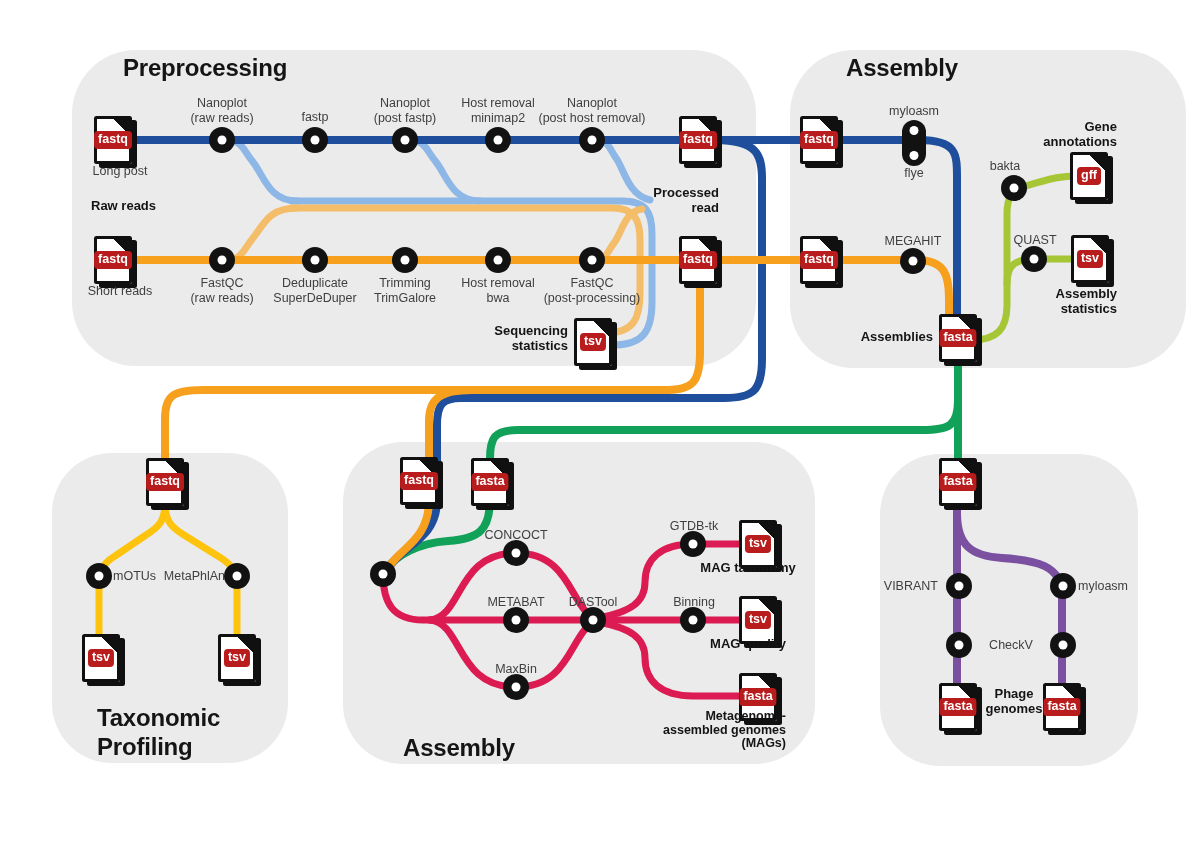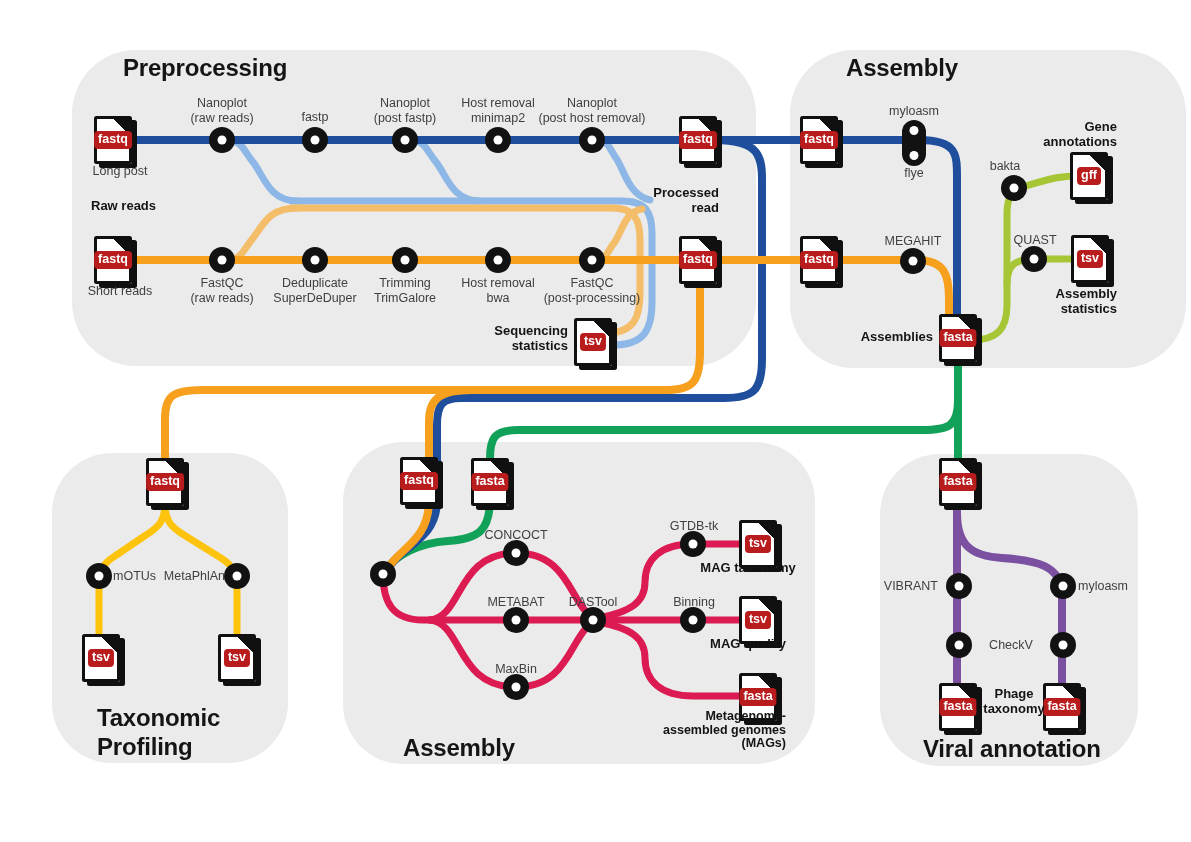--- a/index.html
+++ b/index.html
@@ -110,21 +110,20 @@
     <path class="p w8 orange" d="M 113 260 L 916 260 C 945 260 949 275 949 299 L 949 324"></path>
     <path class="p w8 orange" d="M 700 283 L 700 352 C 700 384 692 390 663 390 L 203 390 C 171 390 165 397 165 419 L 165 460"></path>
     <path class="p w8 orange" d="M 472 390 C 440 390 429 399 429 421 L 429 500 C 429 543 396 549 386 572"></path>
   </svg>
 
   <div class="title" style="left:123px;top:53px">Preprocessing</div>
   <div class="title" style="left:846px;top:53px">Assembly</div>
   <div class="title" style="left:97px;top:703px">Taxonomic
 Profiling</div>
   <div class="title" style="left:403px;top:733px">Assembly</div>
-  <div class="title" style="left:923px;top:734px">Viral annotation</div>
 
   <div class="file" style="left:113px;top:140px">
     <span class="pg"></span>
     <span class="tag">fastq</span>
   </div>
   <div class="lbl c" style="left:120px;top:164px">Long post</div>
   <div class="file" style="left:113px;top:260px">
     <span class="pg"></span>
     <span class="tag">fastq</span>
   </div>
@@ -288,15 +287,15 @@
   <div class="lbl c" style="left:1011px;top:638px">CheckV</div>
   <div class="file" style="left:958px;top:707px">
     <span class="pg"></span>
     <span class="tag">fasta</span>
   </div>
   <div class="file" style="left:1062px;top:707px">
     <span class="pg"></span>
     <span class="tag">fasta</span>
   </div>
   <div class="lbl b c" style="left:1014px;top:687px">Phage
-taxonomy</div>
+genomes</div>
 
 </div>
 
 </body></html>

